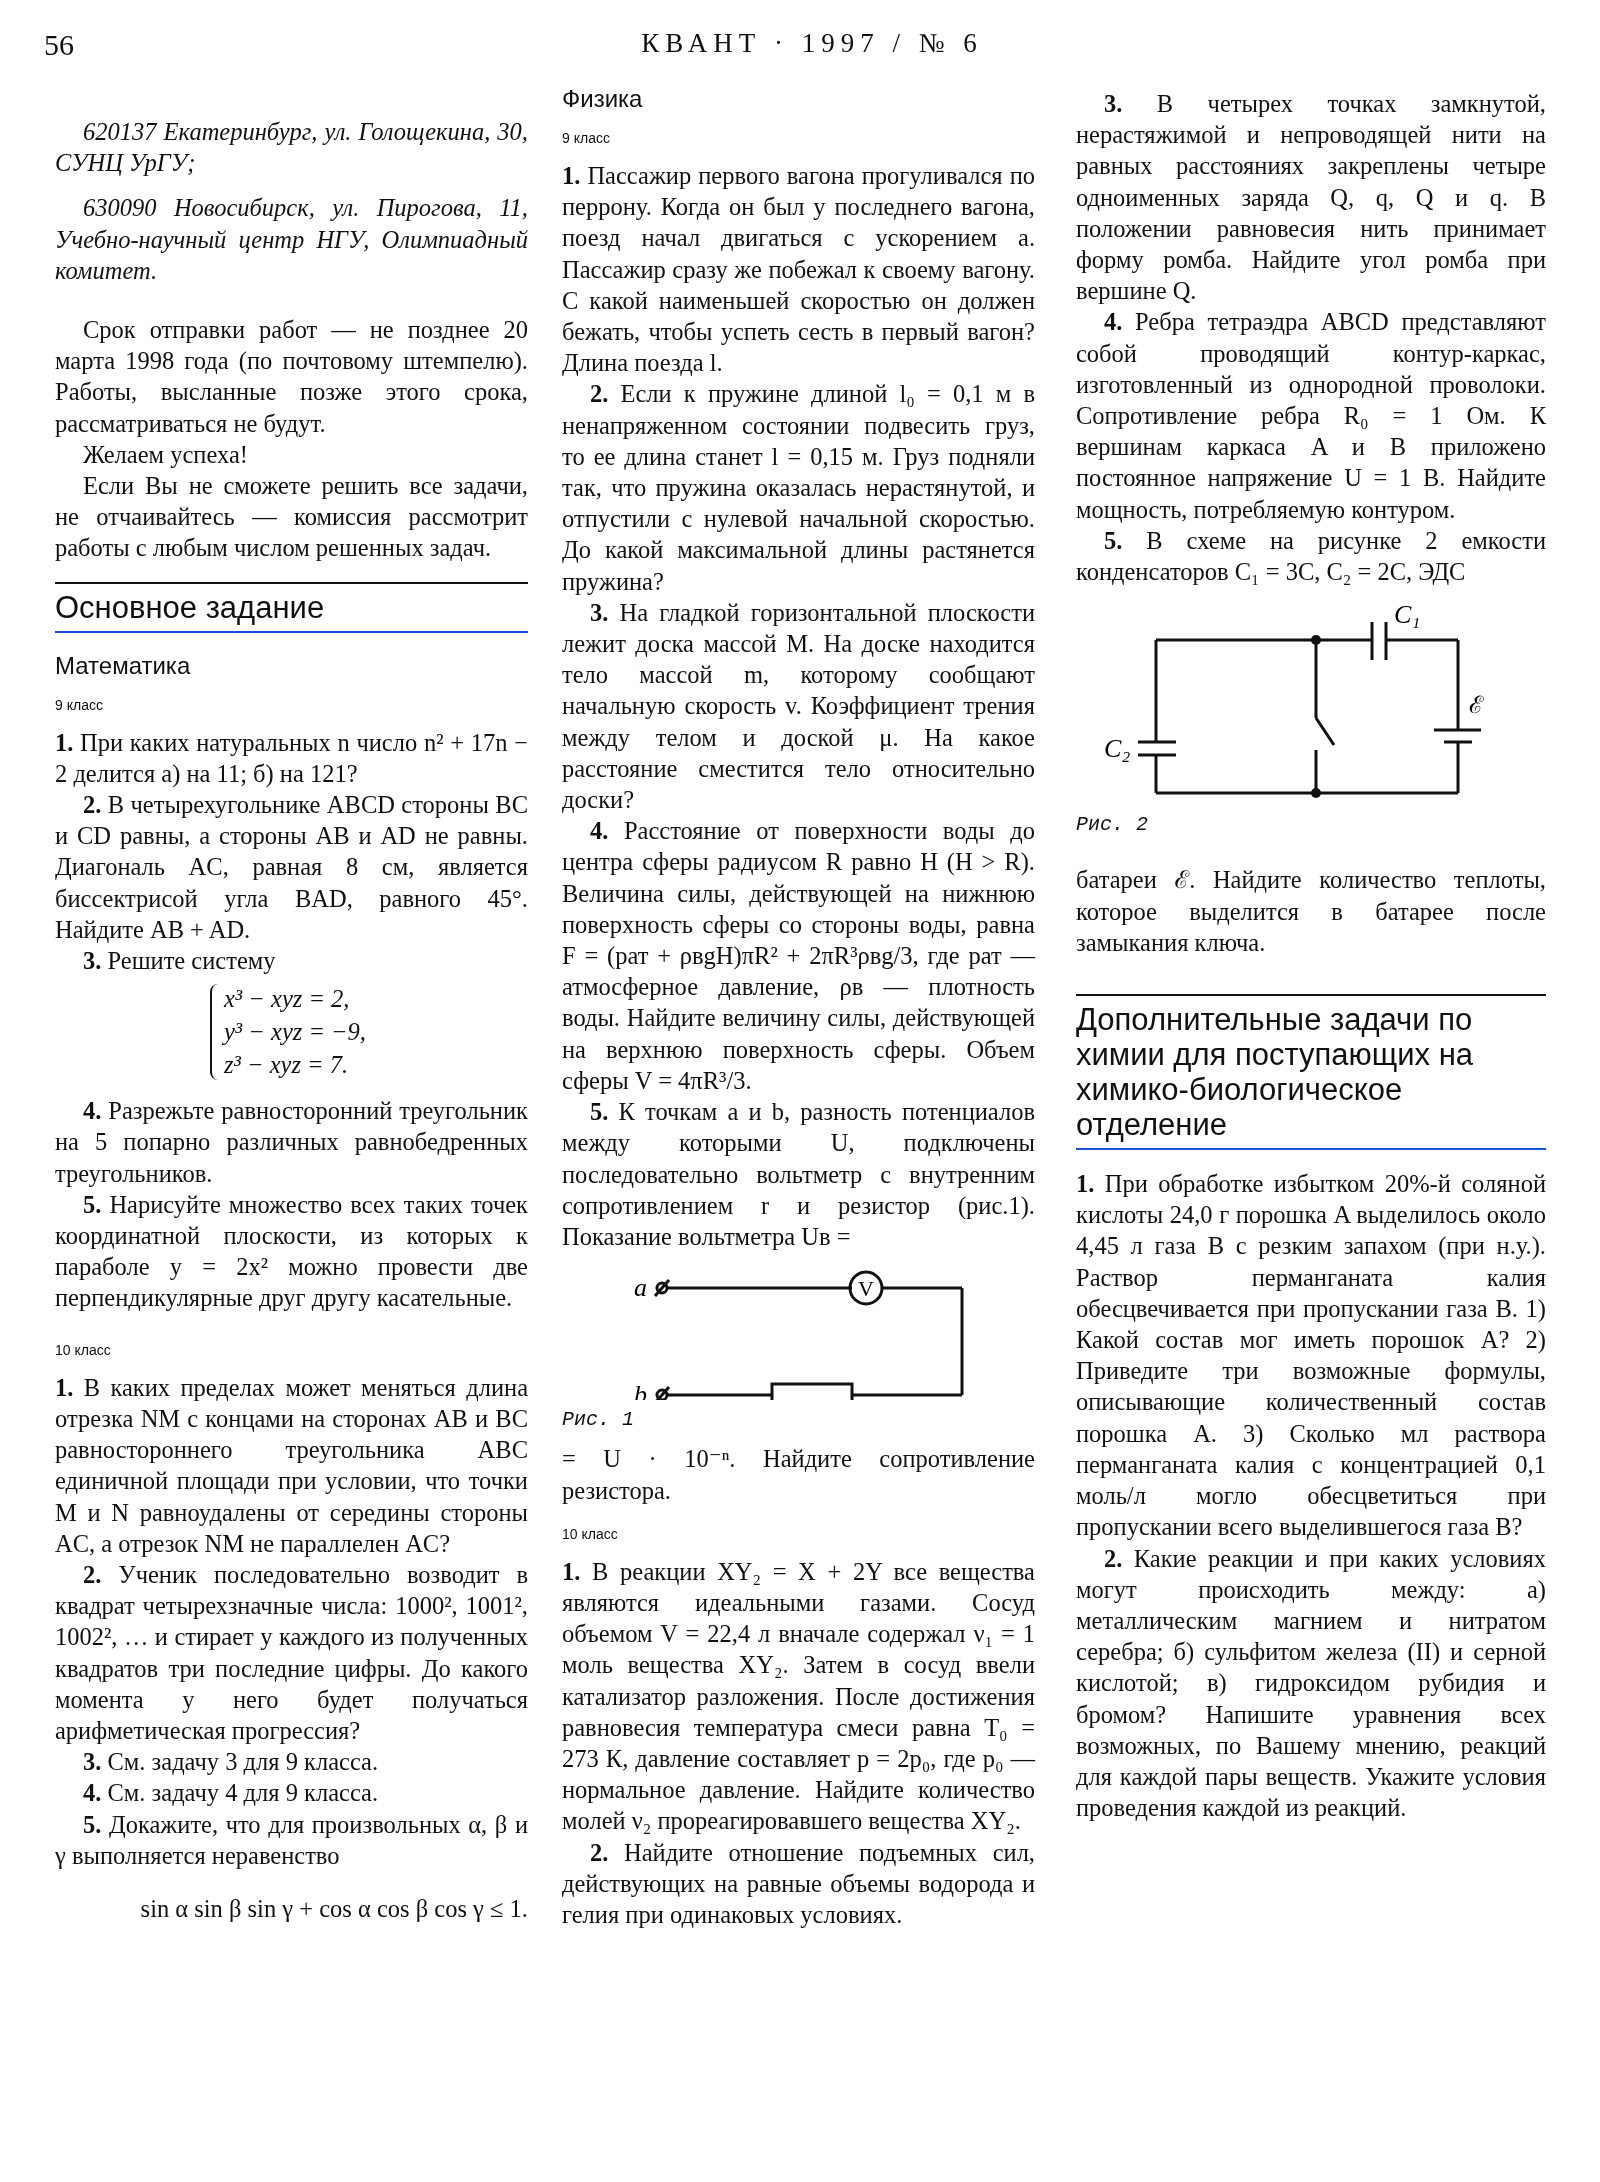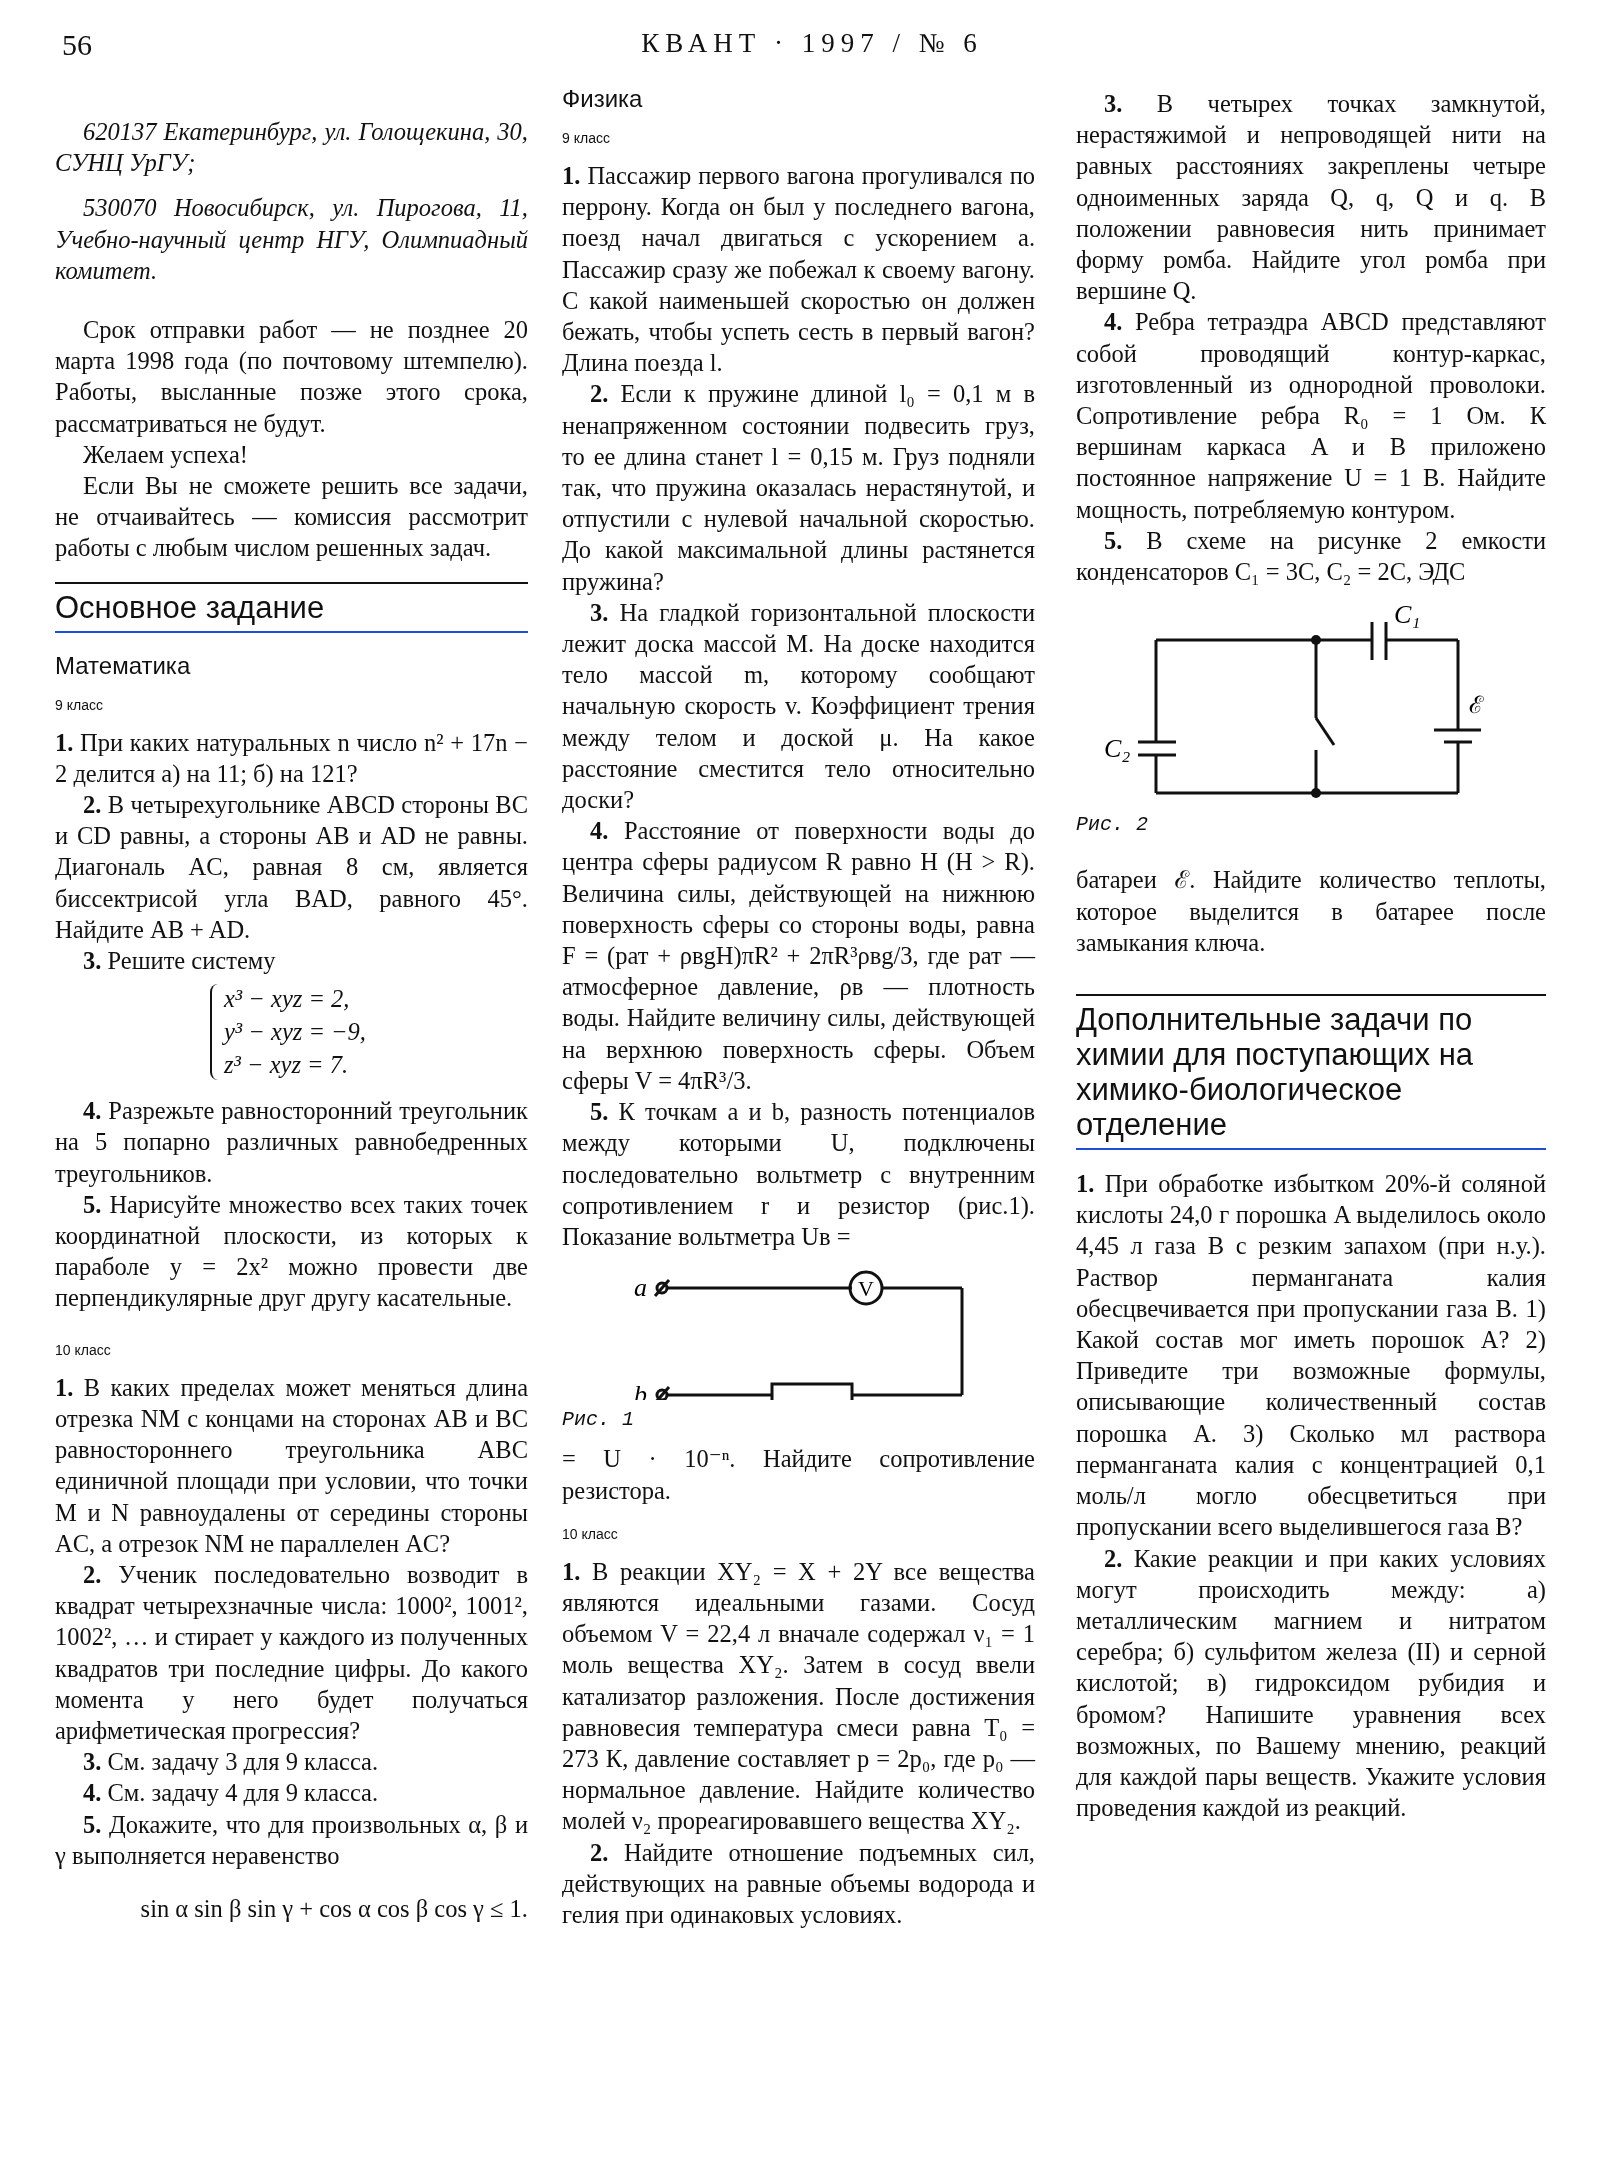--- a/index.html
+++ b/index.html
@@ -1,18 +1,18 @@
 <!DOCTYPE html>
 <html><head>
 <meta charset="utf-8">
 <style>
   html,body{margin:0;padding:0;background:#fff;}
   body{width:1600px;height:2182px;position:relative;overflow:hidden;color:#111;
        font-family:"Liberation Serif","DejaVu Serif",serif;}
-  .pageno{position:absolute;left:62px;top:28px;font-size:30px;}
+  .pageno{position:absolute;left:44px;top:28px;font-size:30px;}
   .runhead{position:absolute;left:12px;width:1600px;top:28px;text-align:center;font-size:27px;letter-spacing:6px;}
   .col{position:absolute;top:84px;font-size:24.5px;line-height:31.2px;text-align:justify;hyphens:manual;}
   .c1{left:55px;width:473px;margin-top:32px;}
   .c2{left:562px;width:473px;}
   .c3{left:1076px;width:470px;top:88px;}
   .col p{margin:0;text-indent:28px;}
   .col p.ni{text-indent:0;}
   .addr{font-style:italic;text-indent:28px;margin:0 0 14px 0 !important;}
   .gap{height:14px;}
   .sec{font-family:"Liberation Sans","DejaVu Sans",sans-serif;font-size:31px;line-height:35px;
@@ -29,21 +29,21 @@
   svg text{font-family:"Liberation Serif","DejaVu Serif",serif;}
 </style>
 </head>
 <body>
 
 <div class="pageno">56</div>
 <div class="runhead">КВАНТ · 1997 / № 6</div>
 
 <div class="col c1">
   <p class="addr">620137 Екатеринбург, ул. Голощекина, 30, СУНЦ УрГУ;</p>
-  <p class="addr">530070 Новосибирск, ул. Пирогова, 11, Учебно-научный центр НГУ, Олимпиадный комитет.</p>
+  <p class="addr">630090 Новосибирск, ул. Пирогова, 11, Учебно-научный центр НГУ, Олимпиадный комитет.</p>
   <div class="gap"></div>
   <p>Срок отправки работ — не позднее 20 марта 1998 года (по почтовому штемпелю). Работы, высланные позже этого срока, рассматриваться не будут.</p>
   <p>Желаем успеха!</p>
   <p>Если Вы не сможете решить все задачи, не отчаивайтесь — комиссия рассмотрит работы с любым числом решенных задач.</p>
 
   <div class="sec">Основное задание</div>
   <div class="subj">Математика</div>
   <div class="grade">9 класс</div>
 
   <p class="ni"><span class="num">1.</span> <span>При каких натуральных n число n² + 17n − 2 делится а) на 11; б) на 121?</span></p>

